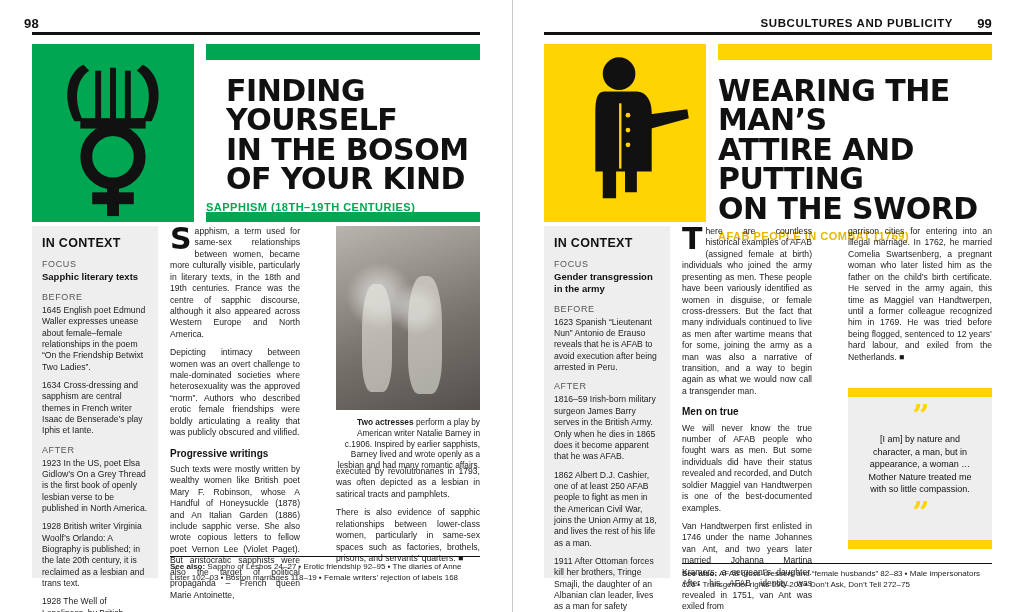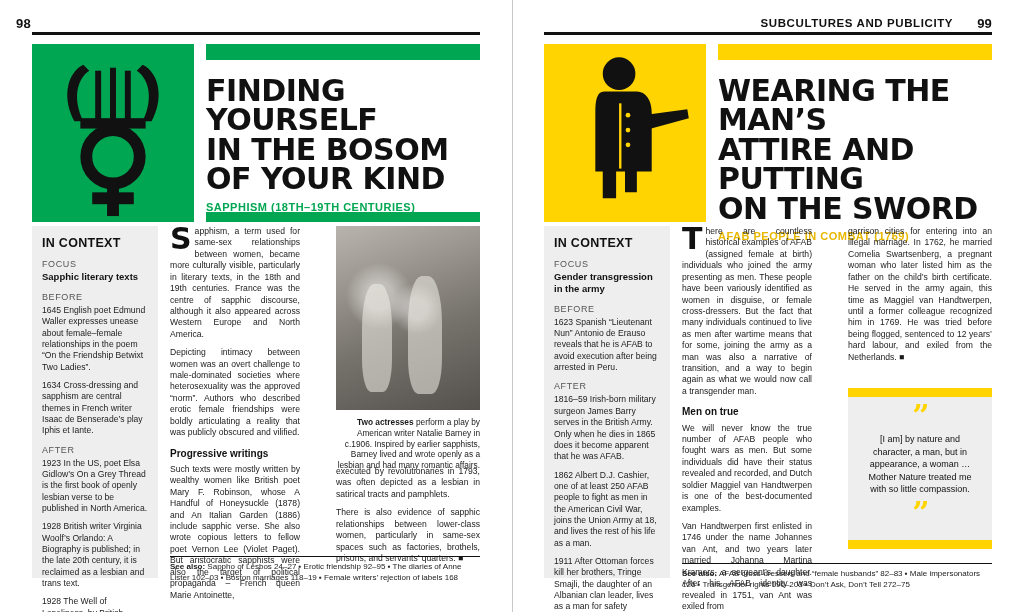--- a/index.html
+++ b/index.html
@@ -138,21 +138,21 @@
   .qattr { font-size:9px; font-weight:bold; color:#111; line-height:1.3; }
   .yellow-bar { position:absolute; background:#ffd400; }
 </style>
 </head>
 <body>
 
 <div class="spread">
 
   <div class="page page-left">
 
-    <div class="page-header" style="left:16px;">
+    <div class="page-header" style="left:24px;">
       <span class="folio">98</span>
     </div>
     <div class="rule-left"></div>
 
     <div class="hero hero-icon-box" style="left:32px; top:44px; width:162px; height:178px;">
       <svg viewBox="0 0 100 120" width="162" height="178">
         <g fill="#111">
           <path d="M30 14 C18 20 16 38 24 52 L30 52 C23 38 25 24 34 18 Z"></path>
           <path d="M70 14 C82 20 84 38 76 52 L70 52 C77 38 75 24 66 18 Z"></path>
           <rect x="28" y="50" width="44" height="7"></rect>
@@ -161,21 +161,21 @@
           <rect x="58" y="18" width="4" height="34"></rect>
           <circle cx="50" cy="76" r="18" fill="none" stroke="#111" stroke-width="8"></circle>
           <rect x="46" y="92" width="8" height="24"></rect>
           <rect x="36" y="100" width="28" height="8"></rect>
         </g>
       </svg>
     </div>
 
     <div class="hero hero-title-area" style="left:206px; top:44px; width:274px;">
       <div class="hero-bar"></div>
-      <h1 class="hero-title" style="margin-top:16px;">
+      <h1 class="hero-title" style="margin-top:16px;margin-left:20px;">
         <span>FINDING YOURSELF</span><br>
         <span>IN THE BOSOM</span><br>
         <span>OF YOUR KIND</span>
       </h1>
       <div class="hero-sub">SAPPHISM (18TH–19TH CENTURIES)</div>
     </div>
     <div class="hero-bar" style="position:absolute; left:206px; top:212px; width:274px; height:10px;"></div>
 
     <div class="context" style="left:32px; top:226px; width:126px; height:352px;">
       <h2>IN CONTEXT</h2>

